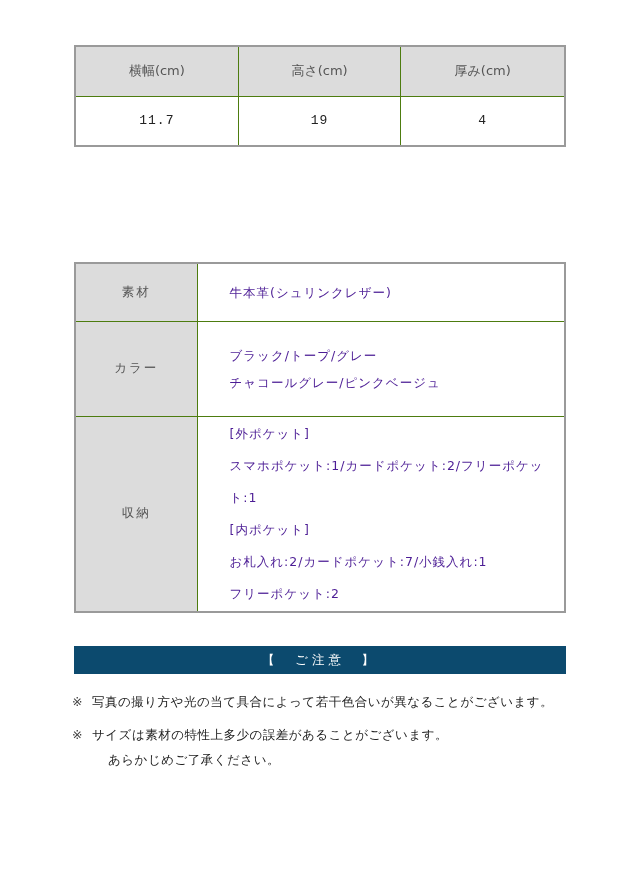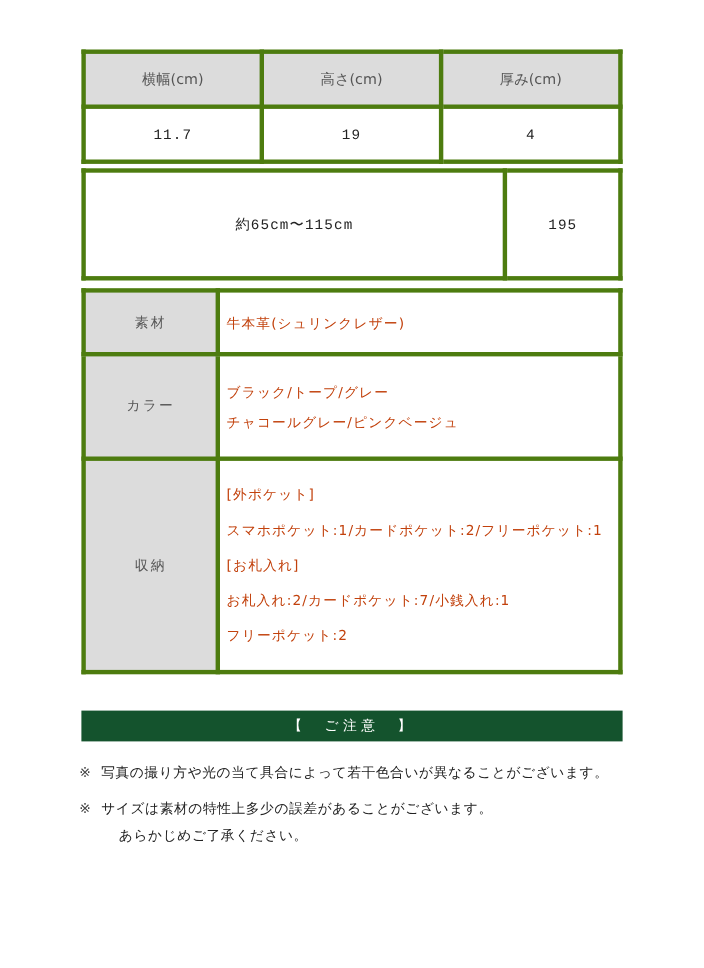--- a/index.html
+++ b/index.html
@@ -1,35 +1,35 @@
 <!DOCTYPE html>
 <html><head>
   <meta charset="utf-8">
   <style>
     * { box-sizing: border-box; margin: 0; padding: 0; }
     html, body { width: 640px; height: 880px; background: #ffffff; }
     body { position: relative; font-family: "DejaVu Sans", "Liberation Sans", sans-serif; color: #222; overflow: hidden; }
 
     .tbl { position: absolute; left: 74px; width: 492px; border: 2px solid #9a9a9a; border-collapse: collapse; }
-    .tbl td { border: 4px solid #4d7c0f; text-align: center; vertical-align: middle; font-size: 13px; }
+    .tbl td { border: 1px solid #4d7c0f; text-align: center; vertical-align: middle; font-size: 13px; }
     .tbl td.hd { background: #dcdcdc; color: #555; }
     .tbl td.val { background: #fff; color: #222; letter-spacing: 1px; font-family: Liberation Mono, monospace; }
 
     #t1 { top: 45px; height: 102px; }
     #t1 td { height: 50px; }
     #t2 { top: 153px; height: 102px; }
     #t2 td { height: 50px; }
 
     #t3 { top: 262px; height: 351px; }
     #t3 td.lab { width: 122px; background: #dcdcdc; color: #555; font-size: 12.5px; letter-spacing: 2px; }
-    #t3 td.cnt { text-align: left; padding-left: 6px; font-size: 12.5px; color: #c2410c; letter-spacing: 1px; }
+    #t3 td.cnt { text-align: left; padding-left: 32px; font-size: 12.5px; color: #4c1d95; letter-spacing: 1px; }
     #t3 .line { display: block; line-height: 27px; }
     #t3 .sline { display: block; line-height: 32px; }
 
-    .notice-bar { position: absolute; left: 74px; top: 646px; width: 492px; height: 28px; background: #14532d; color: #fff; font-size: 12.5px; display: flex; align-items: center; justify-content: center; letter-spacing: 4px; }
+    .notice-bar { position: absolute; left: 74px; top: 646px; width: 492px; height: 28px; background: #0c4a6e; color: #fff; font-size: 12.5px; display: flex; align-items: center; justify-content: center; letter-spacing: 4px; }
     .notice-bar span { white-space: pre; }
 
     .note { position: absolute; left: 72px; font-size: 12.5px; color: #222; letter-spacing: 0.5px; white-space: nowrap; }
     .note .mark { display: inline-block; width: 20px; color: #444; }
     #n1 { top: 694px; }
     #n2 { top: 727px; }
     #n3 { top: 752px; left: 108px; text-align: right; }
   </style>
 </head>
 <body>
@@ -44,24 +44,20 @@
   <tr>
     <td class="val">11.7</td>
     <td class="val">19</td>
     <td class="val">4</td>
   </tr>
 </tbody>
   </table>
 
 <table id="t2" class="tbl">
   <tbody>
-  <tr>
-    <td class="val">約65cm〜115cm</td>
-    <td class="val">195</td>
-  </tr>
 </tbody>
   </table>
 
 <table id="t3" class="tbl">
   <tbody>
       <tr style="height:58px">
     <td class="lab">素材</td>
     <td class="cnt">
       <span class="line">牛本革(シュリンクレザー)</span>
     </td>
@@ -71,21 +67,21 @@
     <td class="cnt">
       <span class="line">ブラック/トープ/グレー</span>
       <span class="line">チャコールグレー/ピンクベージュ</span>
     </td>
   </tr>
   <tr>
     <td class="lab">収納</td>
     <td class="cnt">
       <span class="sline">[外ポケット]</span>
       <span class="sline">スマホポケット:1/カードポケット:2/フリーポケット:1</span>
-      <span class="sline">[お札入れ]</span>
+      <span class="sline">[内ポケット]</span>
       <span class="sline">お札入れ:2/カードポケット:7/小銭入れ:1</span>
       <span class="sline">フリーポケット:2</span>
     </td>
   </tr>
 </tbody>
   </table>
 
 <div class="notice-bar">
   <span>【　ご注意　】</span>
 </div>

